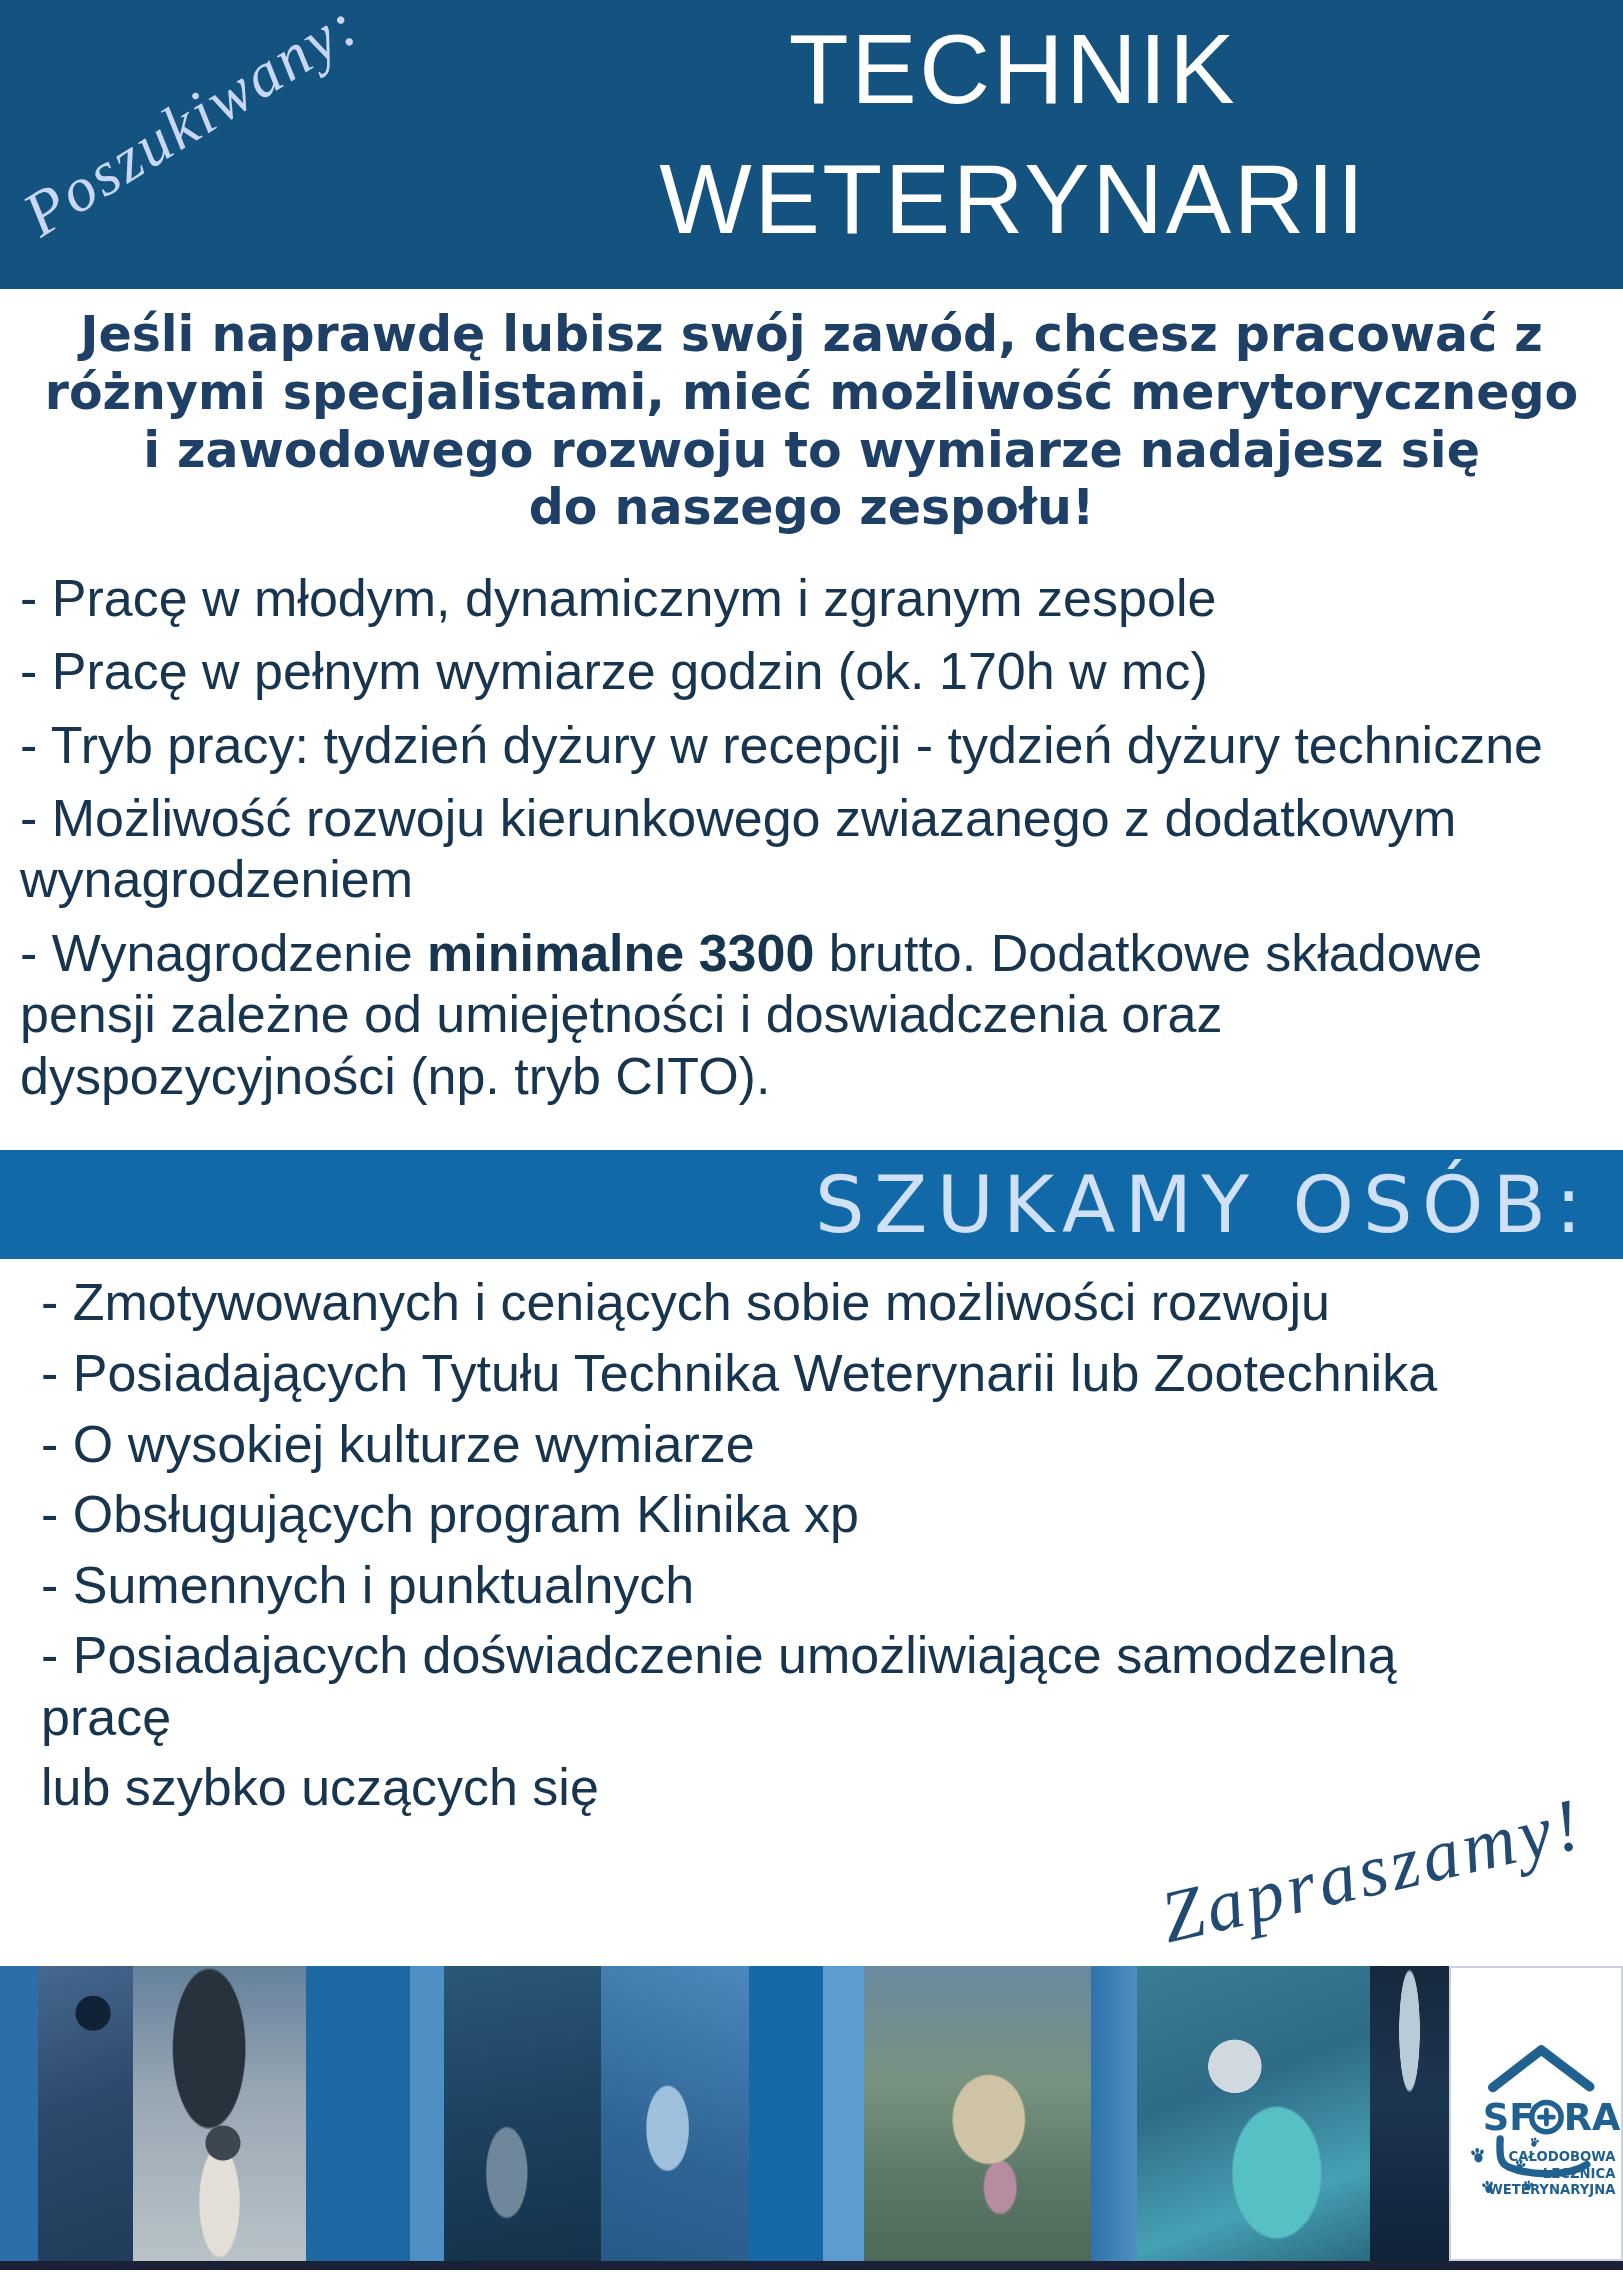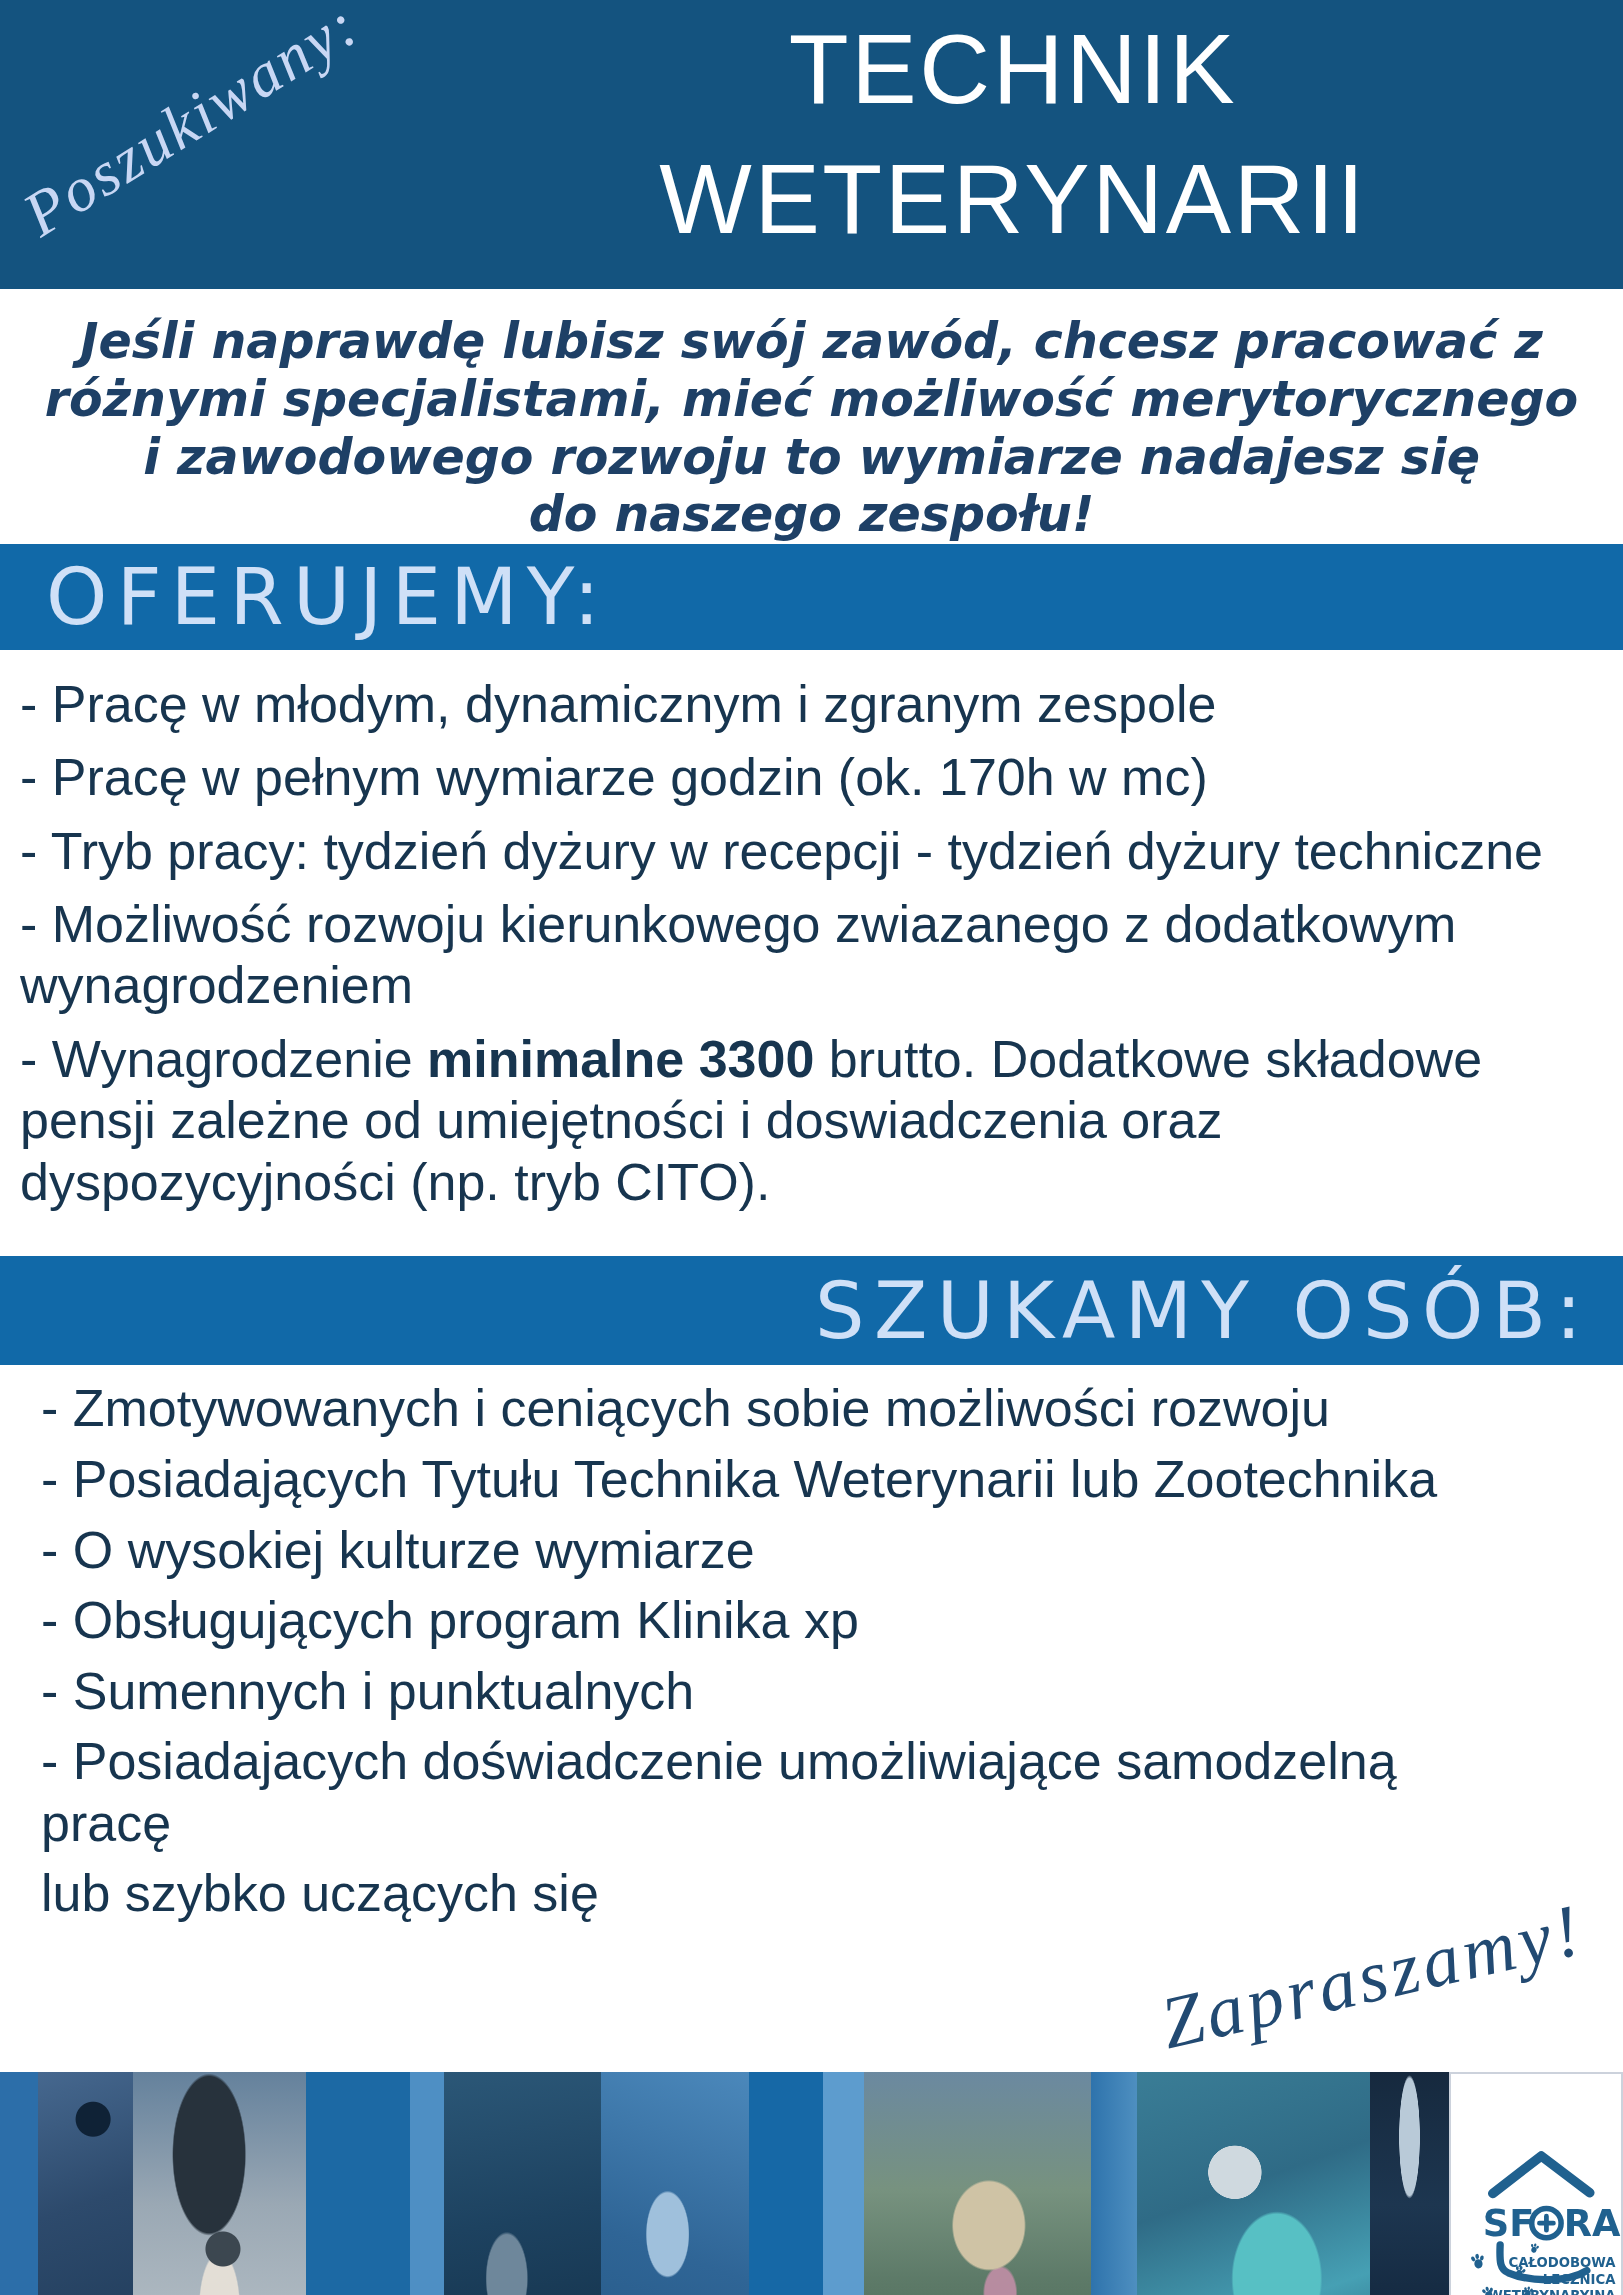--- a/index.html
+++ b/index.html
@@ -23,24 +23,24 @@
     letter-spacing:2.6px;
   }
   .title-block{
     position:absolute;left:423px;right:20px;top:5.3px;
     text-align:center;color:#ffffff;
     font-size:98px;line-height:1.32;font-weight:400;letter-spacing:2.6px;
   }
 
   
   .intro{
-    height:255px;box-sizing:border-box;padding-top:24px;
+    height:255px;box-sizing:border-box;padding-top:17px;
     text-align:center;
     font-family:"DejaVu Sans", sans-serif;
-    font-style:italic;font-weight:bold;
+    font-weight:bold;
     font-size:49px;line-height:1.18;color:#1e4066;
     overflow:hidden;
   }
 
   
   .banner{
     background:#1169a8;color:#cfe0f7;
     display:flex;align-items:center;
     font-family:"DejaVu Sans", sans-serif;
     font-size:78px;letter-spacing:9.3px;
@@ -124,23 +124,20 @@
     </div>
   </div>
 
   <div class="intro">
     <div>Jeśli naprawdę lubisz swój zawód, chcesz pracować z</div>
     <div>różnymi specjalistami, mieć możliwość merytorycznego</div>
     <div>i zawodowego rozwoju to wymiarze nadajesz się</div>
     <div>do naszego zespołu!</div>
   </div>
 
-  <div class="banner offer">
-    <span>OFERUJEMY:</span>
-  </div>
 
   <div class="list offer-list">
     <p>- Pracę w młodym, dynamicznym i zgranym zespole</p>
     <p>- Pracę w pełnym wymiarze godzin (ok. 170h w mc)</p>
     <p>- Tryb pracy: tydzień dyżury w recepcji - tydzień dyżury techniczne</p>
     <p>- Możliwość rozwoju kierunkowego zwiazanego z dodatkowym wynagrodzeniem</p>
     <p><span>- Wynagrodzenie </span><b>minimalne 3300</b><span> brutto. Dodatkowe składowe pensji zależne od umiejętności i doswiadczenia oraz dyspozycyjności (np. tryb CITO).</span></p>
   </div>
 
   <div class="banner seek">

